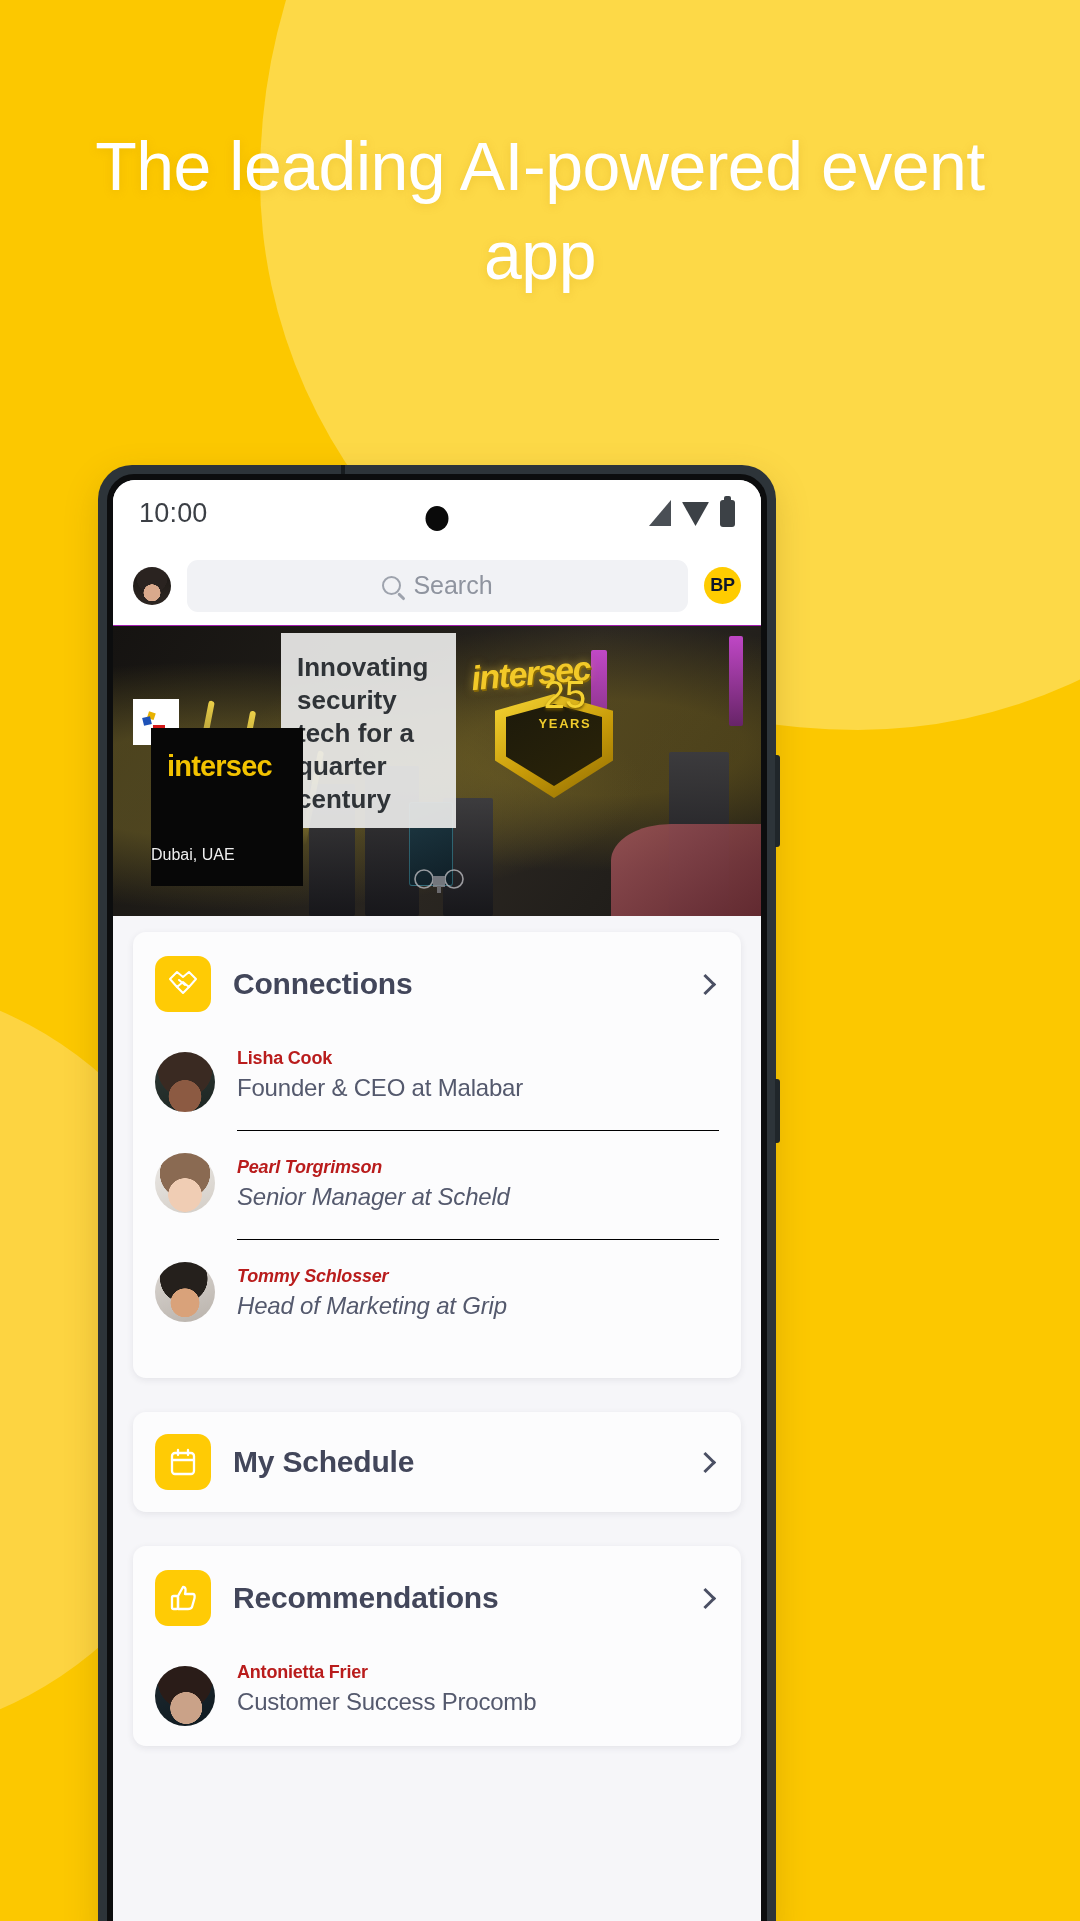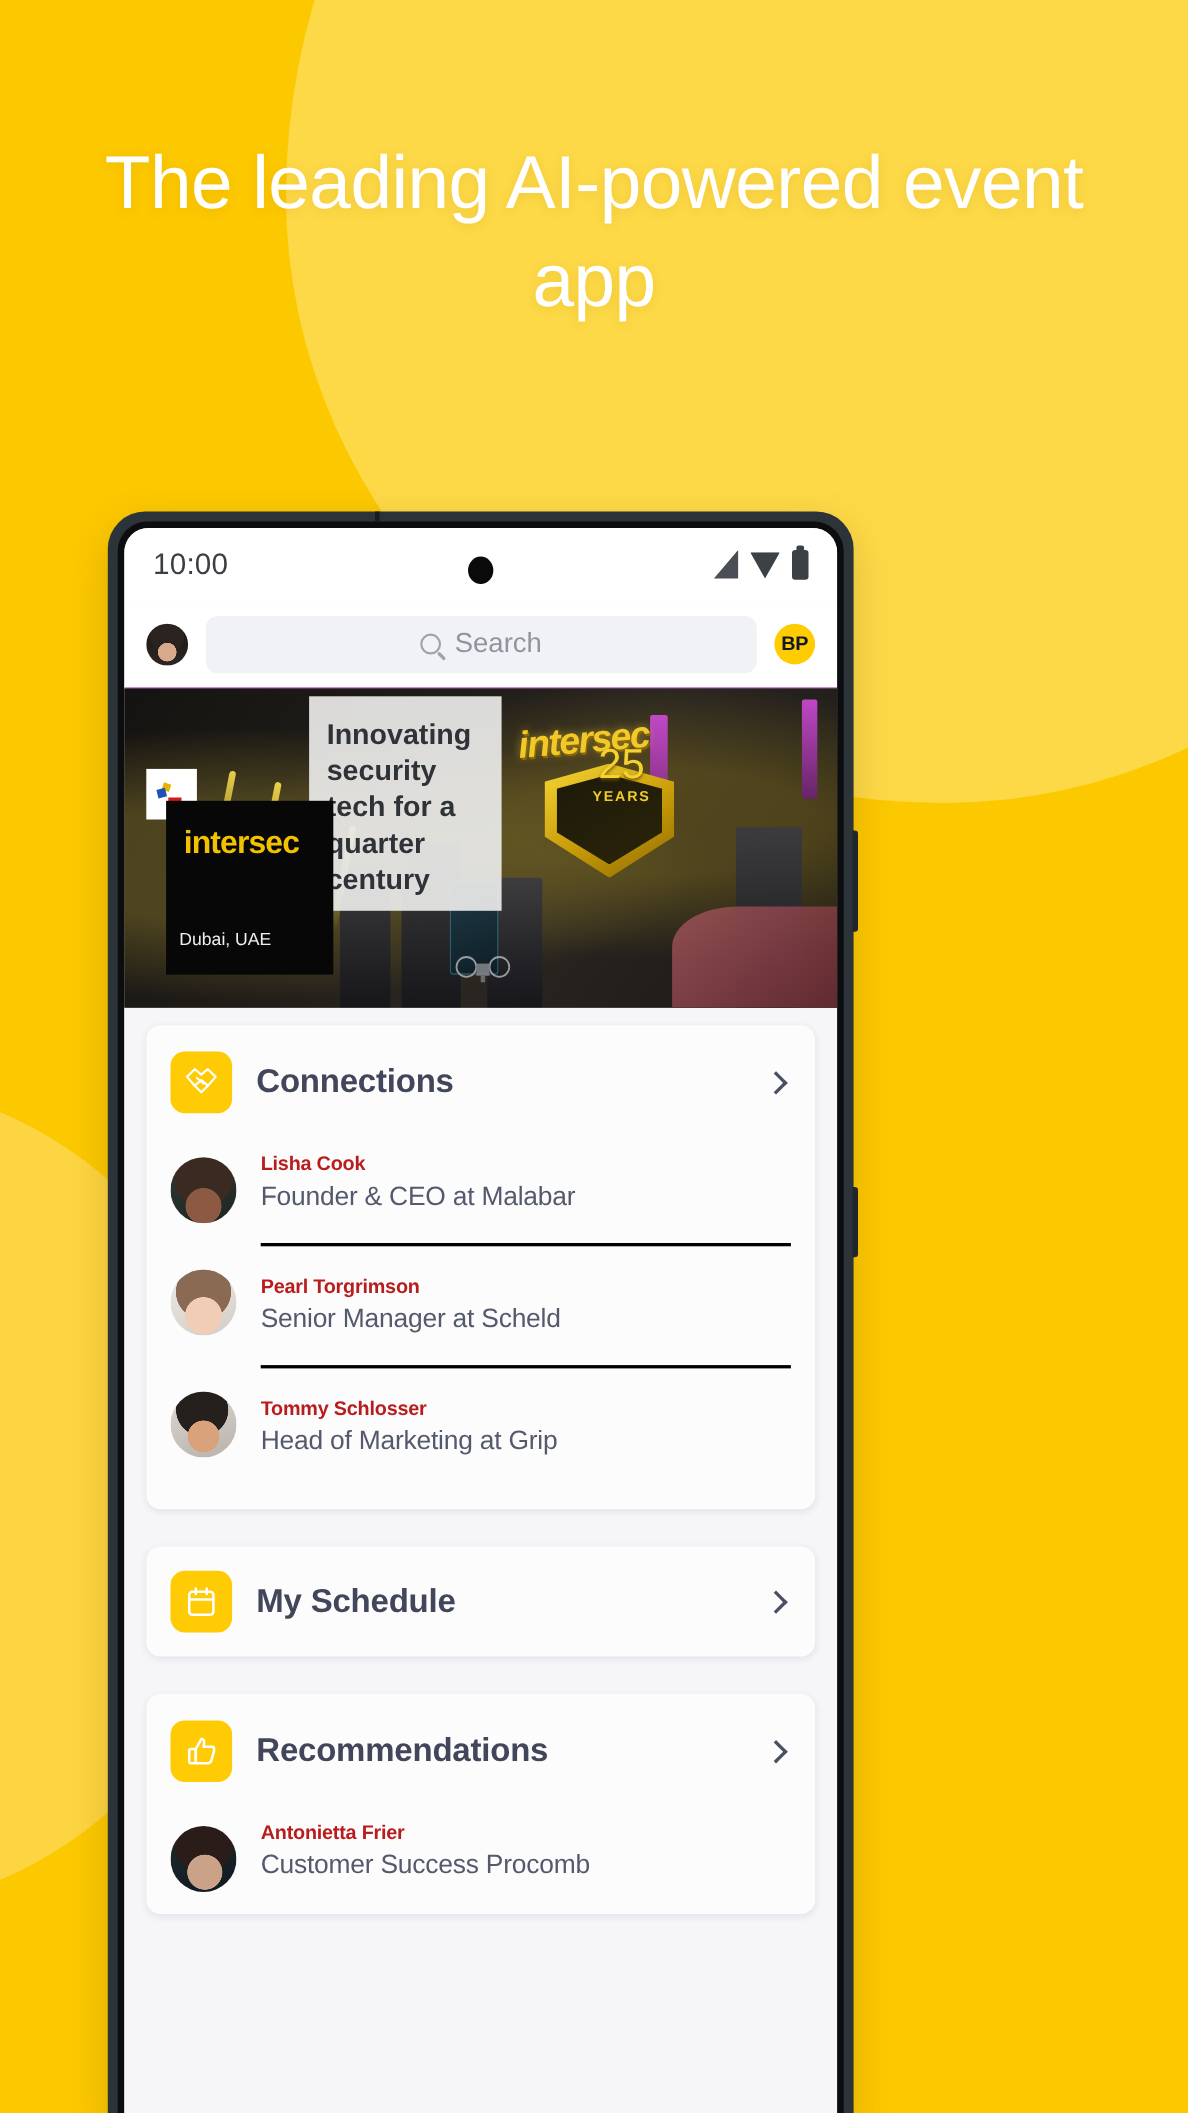--- a/index.html
+++ b/index.html
@@ -344,21 +344,21 @@
     padding: 22px 16px;
   }
   .black-card-word {
     font-size: 29px;
     font-weight: 700;
     color: #F2C200;
     letter-spacing: -0.8px;
   }
   .black-card-loc {
     position: absolute;
-    left: 12px; bottom: 22px;
+    left: 0; bottom: 22px;
     font-size: 16px;
     color: #efefef;
   }
   .drone {
     position: absolute;
     left: 300px; bottom: 22px;
     width: 52px; height: 26px;
     opacity: .8;
   }
 
@@ -403,21 +403,21 @@
     border-bottom: 3px solid #4a4f63;
     transform: rotate(-45deg);
     margin-right: 6px;
   }
   .person {
     display: flex;
     align-items: center;
     gap: 22px;
     padding: 14px 0;
   }
-  .person + .person .ptext { border-top: 3px solid #000000; }
+  .person + .person .ptext { border-top: 1px solid #000000; font-style: italic; }
   .pavatar {
     width: 60px; height: 60px;
     flex: 0 0 60px;
     border-radius: 50%;
     background: #cfcfd6;
     overflow: hidden;
   }
   .ptext {
     flex: 1;
     padding: 10px 0 12px 0;
@@ -428,21 +428,21 @@
     font-weight: 700;
     color: #b91c1c;
     margin-bottom: 5px;
     letter-spacing: -0.2px;
   }
   .prole {
     font-size: 24px;
     color: #54596d;
     letter-spacing: -0.2px;
   }
-  .card.connections { padding-bottom: 22px; }
+  .card.connections { padding-bottom: 32px; }
   .card.schedule .card-head { height: 100px; }
   .card.recos { padding-bottom: 4px; }
 
   
   .av1 { background:
       radial-gradient(circle at 50% 74%, #8c5a42 0 30%, transparent 31%),
       radial-gradient(circle at 50% 30%, #3a2a22 0 52%, transparent 53%),
       linear-gradient(160deg,#2e3a36,#1d2522); }
   .av2 { background:
       radial-gradient(circle at 50% 70%, #f0cdb4 0 32%, transparent 33%),

